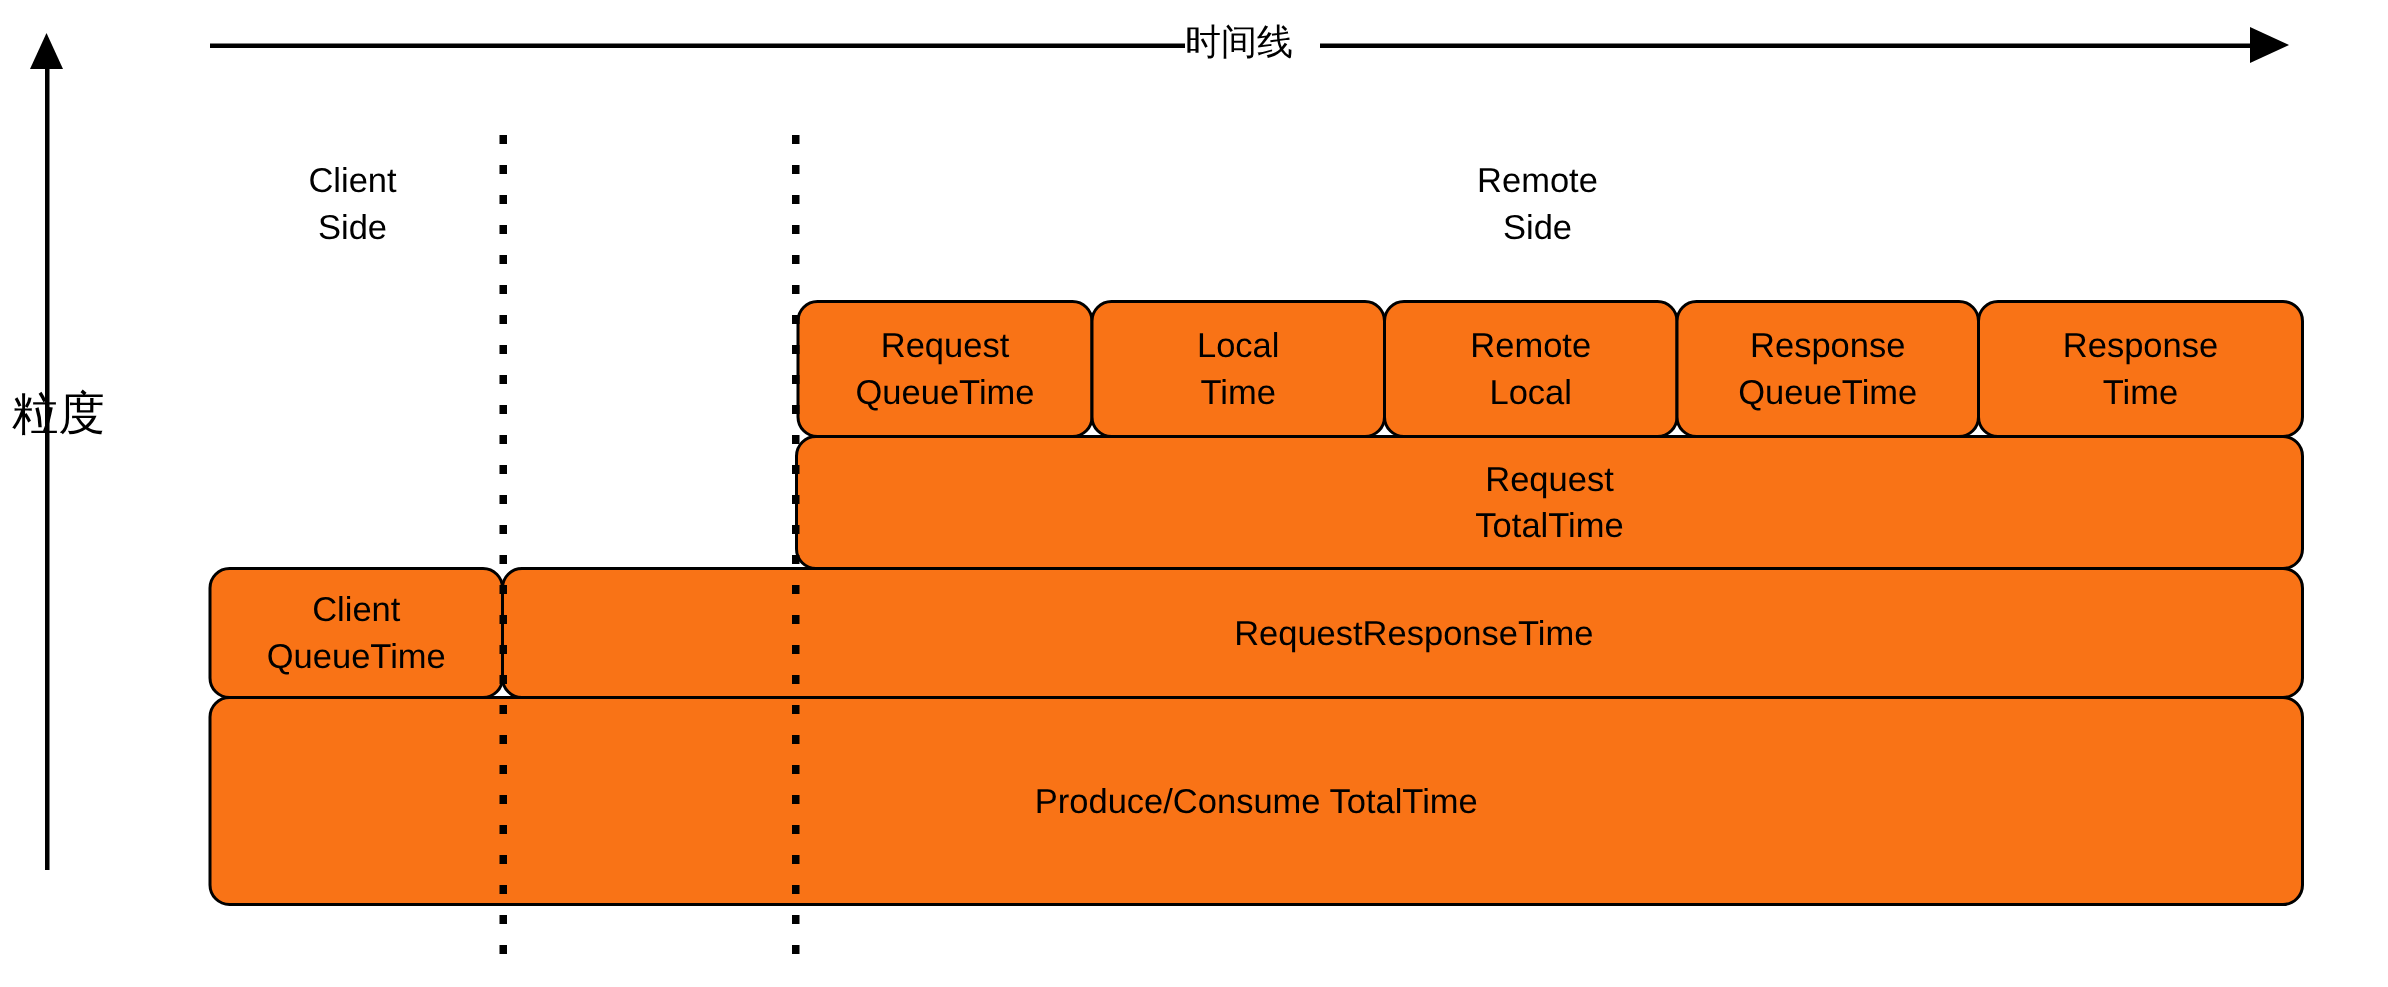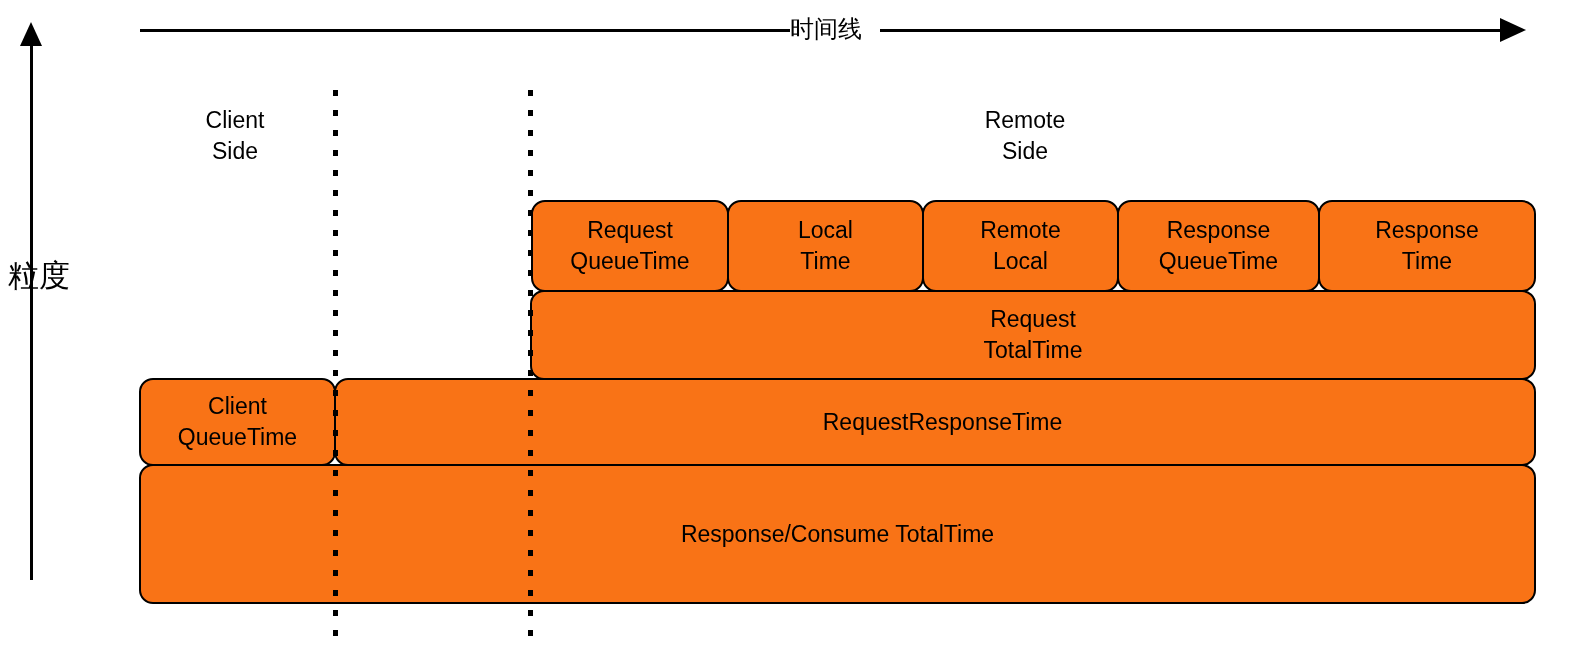--- a/index.html
+++ b/index.html
@@ -156,15 +156,15 @@
   <div class="rowbox" style="left:1318px; top:200px; width:218px; height:92px;">Response
 Time</div>
 
   <div class="rowbox" style="left:530px; top:290px; width:1006px; height:90px;">Request
 TotalTime</div>
 
   <div class="rowbox" style="left:139px; top:378px; width:197px; height:88px;">Client
 QueueTime</div>
   <div class="rowbox wide" style="left:334px; top:378px; width:1202px; height:88px;padding-left:15px;">RequestResponseTime</div>
 
-  <div class="rowbox wide" style="left:139px; top:464px; width:1397px; height:140px;">Response/Consume TotalTime</div>
+  <div class="rowbox wide" style="left:139px; top:464px; width:1397px; height:140px;">Produce/Consume TotalTime</div>
 
 </div>
 
 </body></html>

